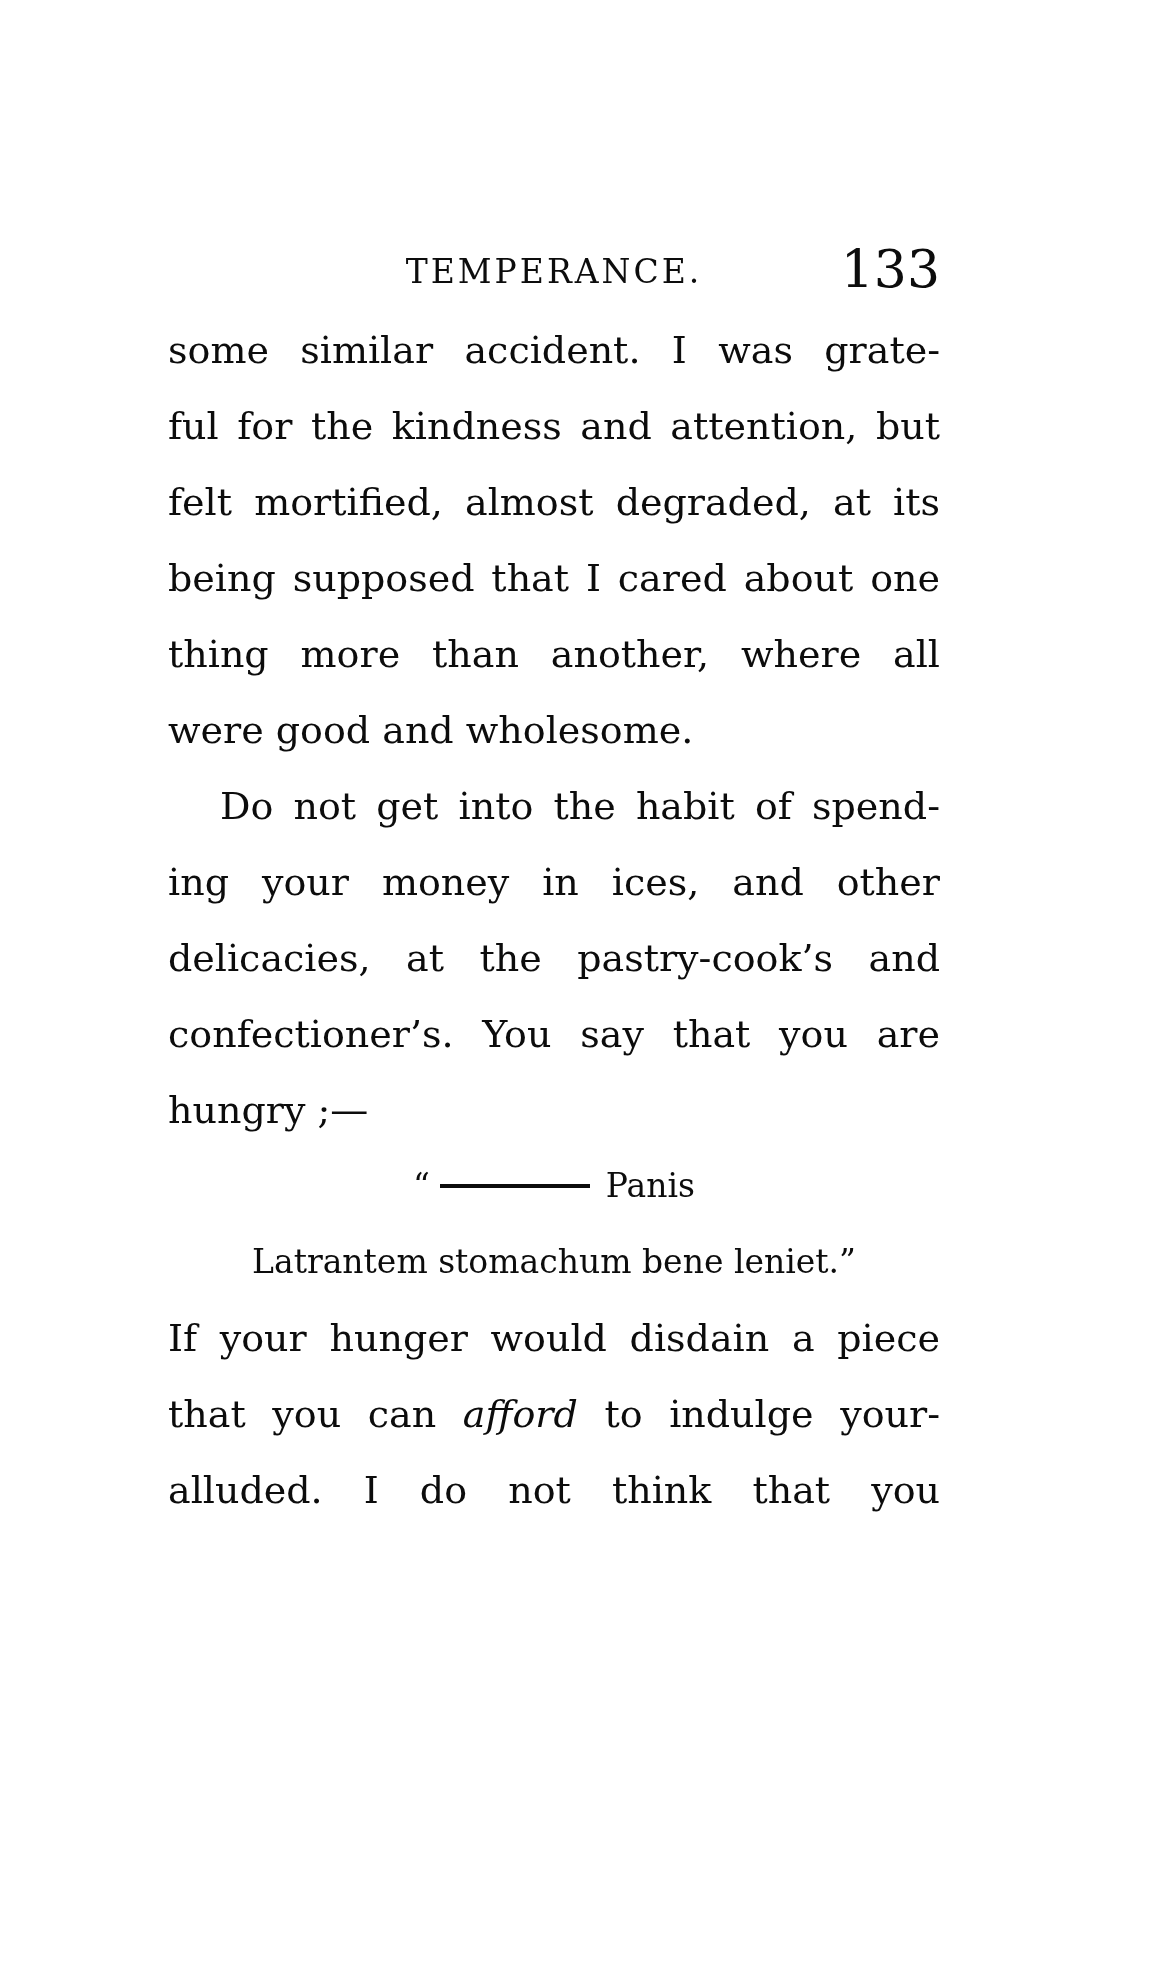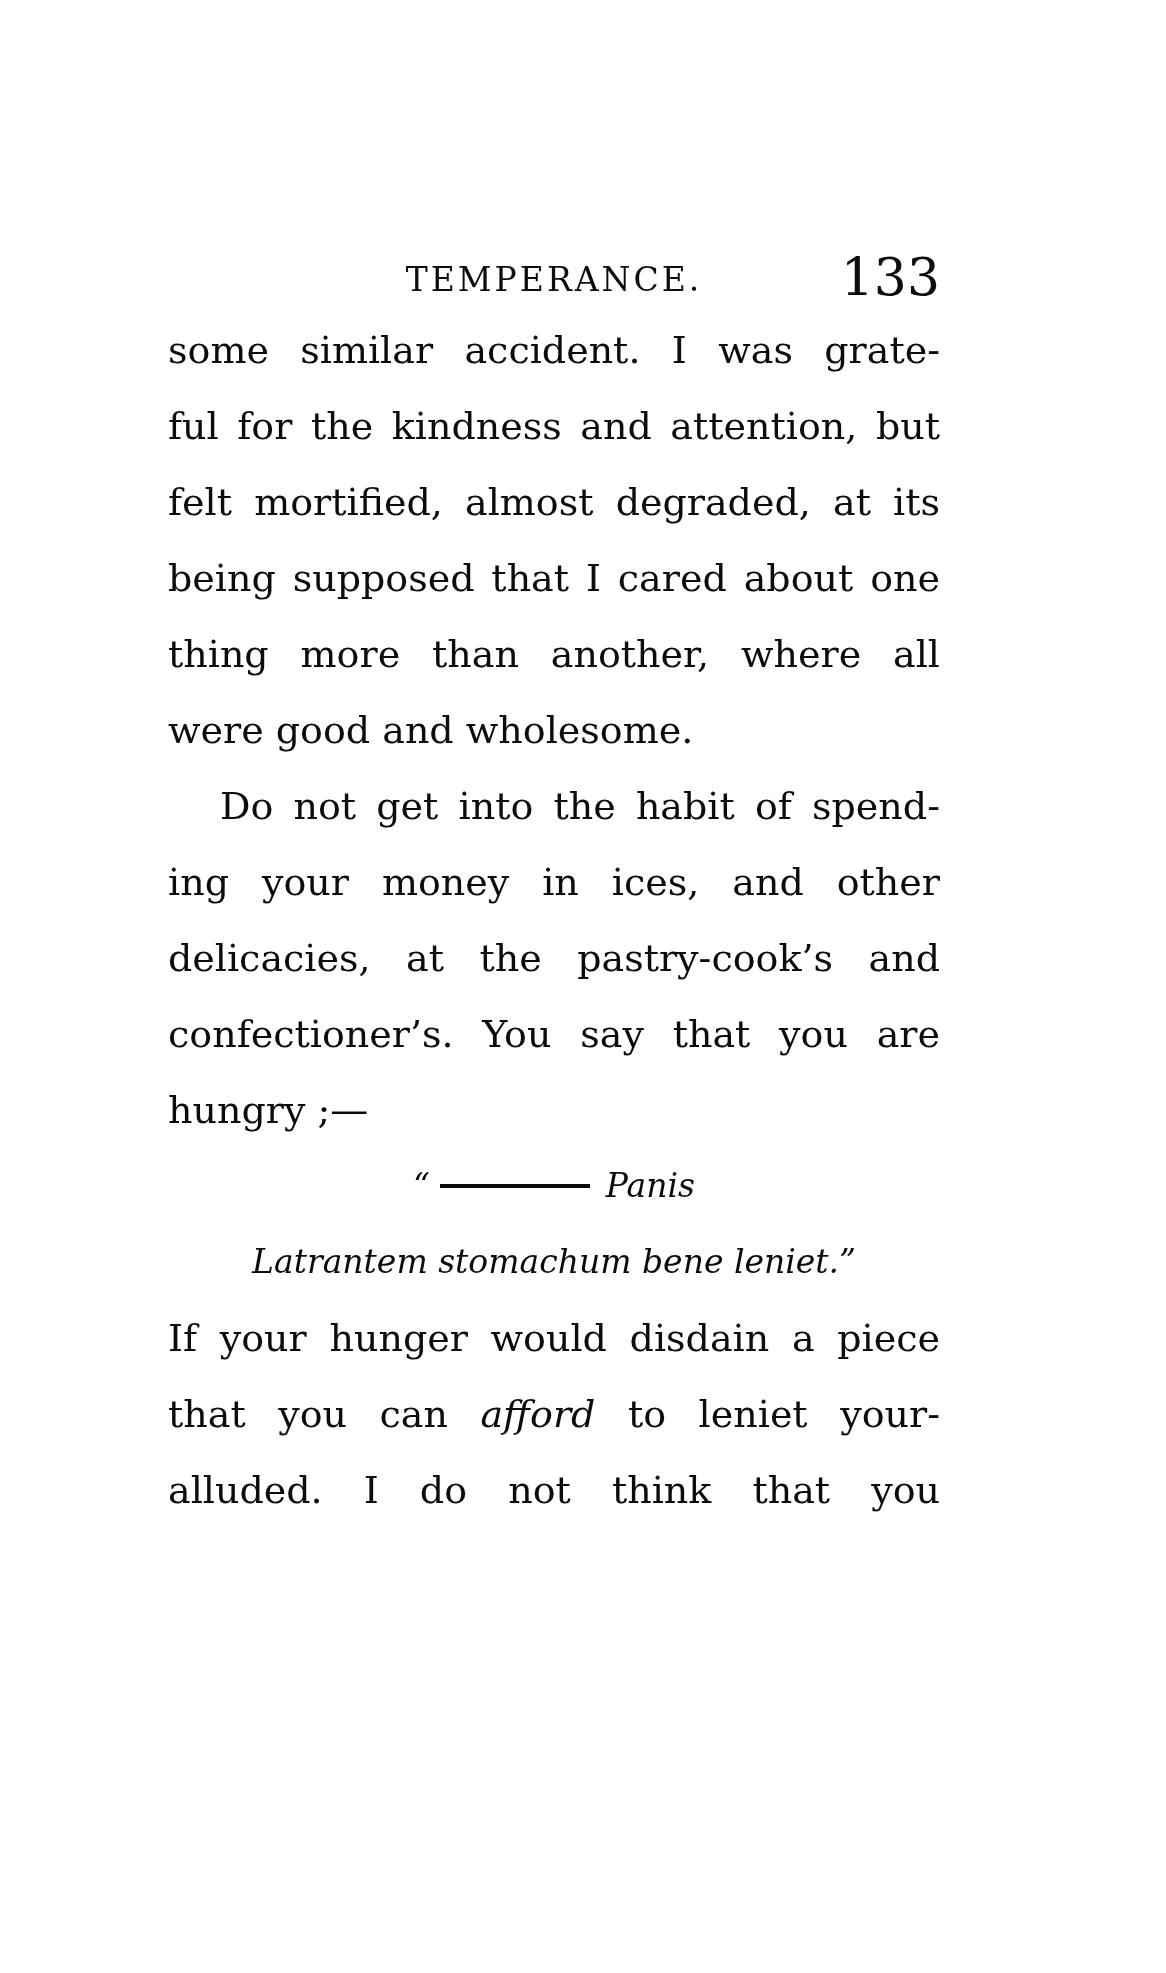--- a/index.html
+++ b/index.html
@@ -11,21 +11,21 @@
     position: relative;
     width: 1166px;
     height: 1973px;
     background: #ffffff;
     overflow: hidden;
     font-family: "DejaVu Serif", "Liberation Serif", serif;
     color: #0c0c0c;
   }
   .running-head {
     position: absolute;
-    top: 256px;
+    top: 248px;
     left: 168px;
     width: 772px;
     height: 48px;
   }
   .running-head .title {
     position: absolute;
     left: 0;
     right: 0;
     text-align: center;
     font-size: 33px;
@@ -58,21 +58,20 @@
     text-align: left;
     text-align-last: left;
   }
   .line.indent {
     padding-left: 52px;
   }
   .line.verse {
     text-align: center;
     text-align-last: center;
     font-size: 33px;
-    font-style: italic;
   }
   .line i {
   }
   .rule {
     display: inline-block;
     width: 150px;
     height: 0;
     border-bottom: 4px solid #0c0c0c;
     vertical-align: baseline;
     margin: 0 16px 9px 10px;
@@ -96,17 +95,17 @@
       <div class="line"><span>thing more than another, where all</span></div>
       <div class="line no-justify"><span>were good and wholesome.</span></div>
       <div class="line indent"><span>Do not get into the habit of spend-</span></div>
       <div class="line"><span>ing your money in ices, and other</span></div>
       <div class="line"><span>delicacies, at the pastry-cook’s and</span></div>
       <div class="line"><span>confectioner’s. You say that you are</span></div>
       <div class="line no-justify"><span>hungry ;—</span></div>
       <div class="line verse no-justify"><span>“</span><span class="rule"></span><span>Panis</span></div>
       <div class="line verse no-justify"><span>Latrantem stomachum bene leniet.”</span></div>
       <div class="line"><span>If your hunger would disdain a piece</span></div>
-      <div class="line"><span>that you can </span><i>afford</i><span> to leniet your-</span></div>
+      <div class="line"><span>that you can </span><i>afford</i><span> to indulge your-</span></div>
       <div class="line"><span>alluded. I do not think that you</span></div>
     </div>
 
 </div>
 
 </body></html>

